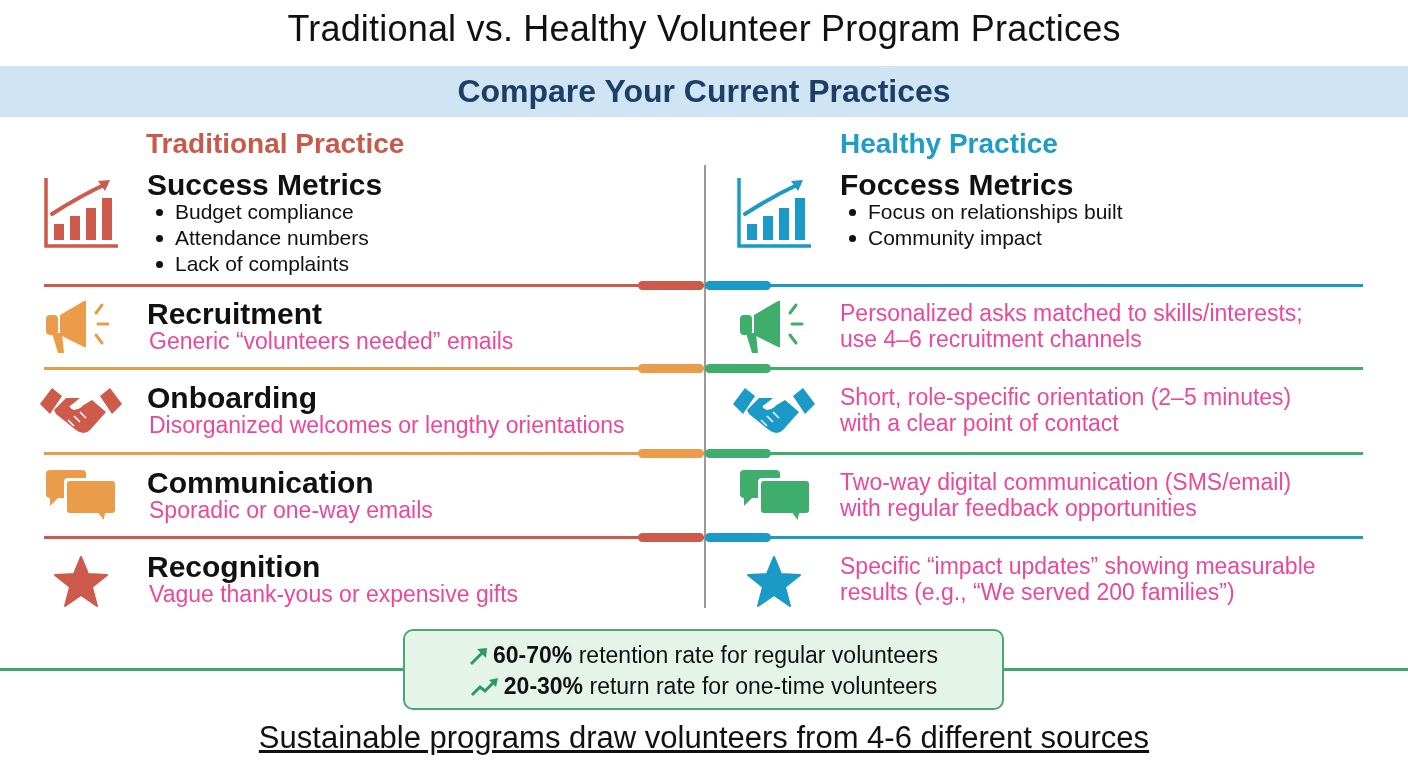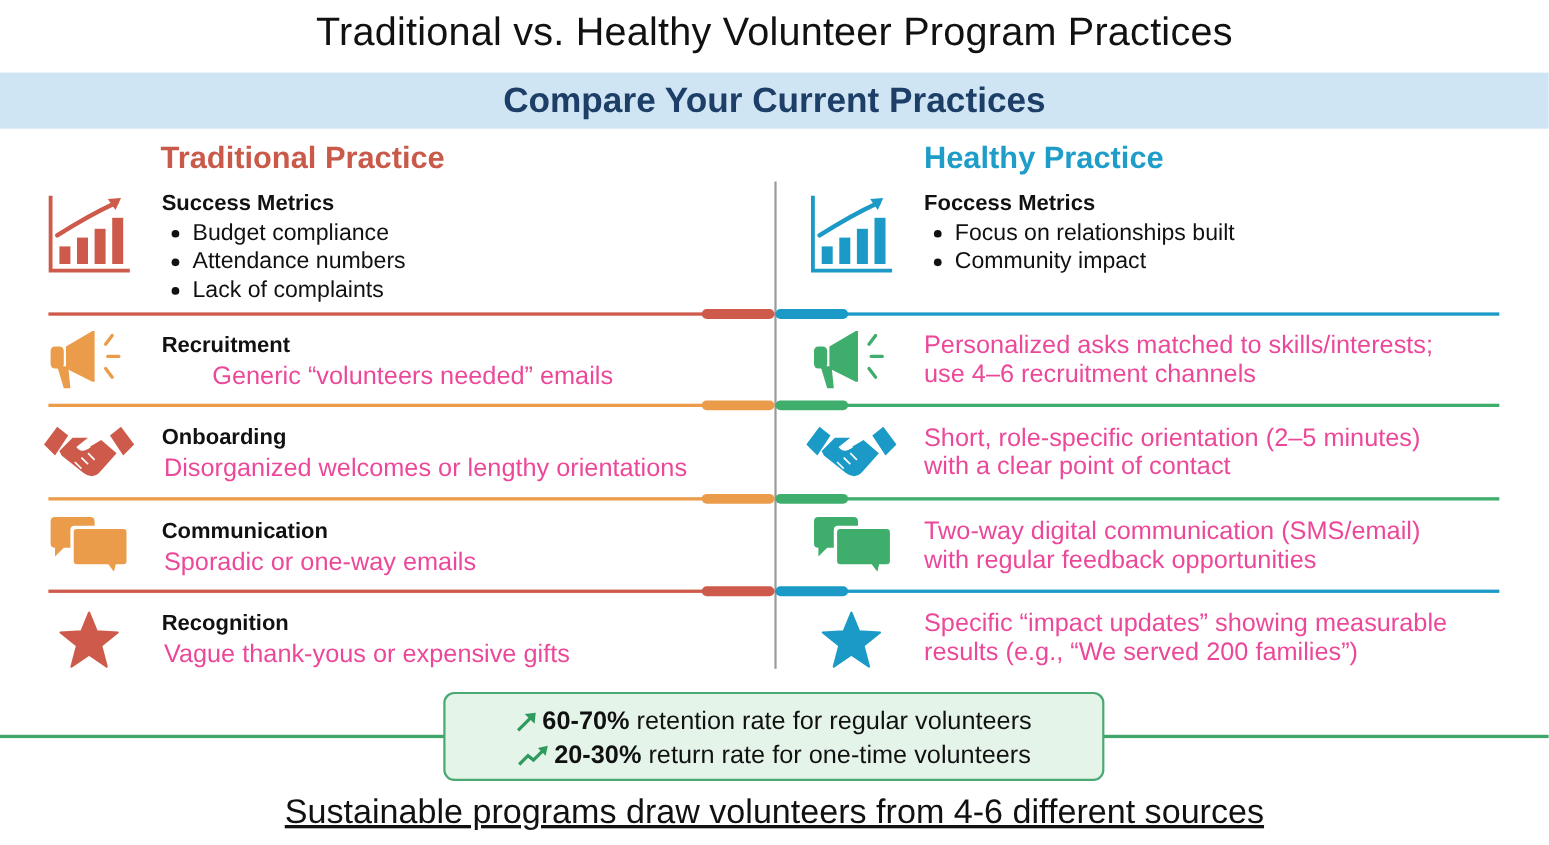--- a/index.html
+++ b/index.html
@@ -14,21 +14,21 @@
   .col-head.trad { left: 146px; color: #c95a4a; }
   .col-head.healthy { left: 840px; color: #1e9dc9; text-align: center; }
 
   .vdivider { position: absolute; left: 704px; top: 165px; width: 2px; height: 443px; background: #9a9a9a; }
 
   .row-line { position: absolute; height: 3px; }
   .row-line .pill { position: absolute; top: -3px; height: 9px; width: 66px; border-radius: 5px; }
 
   .icon { position: absolute; }
   .text-block { position: absolute; }
-  .row-title { font-size: 20px; font-weight: 700; color: #111; line-height: 28px; }
+  .row-title { font-size: 30px; font-weight: 700; color: #111; line-height: 28px; }
   .row-desc { font-size: 23px; color: #ec4899; line-height: 26px; }
   .bullets { list-style: none; }
   .bullets li { font-size: 21px; line-height: 26px; padding-left: 28px; position: relative; }
   .bullets li::before { content: ""; position: absolute; left: 9px; top: 10px; width: 7px; height: 7px; border-radius: 50%; background: #111; }
 
   .green-line { position: absolute; left: 0; top: 668px; width: 1408px; height: 3px; background: #3fa56a; }
   .stats-box { position: absolute; left: 403px; top: 629px; width: 601px; height: 81px; background: #e4f4e9; border: 2px solid #4aa872; border-radius: 10px; text-align: center; padding-top: 9px; }
   .stat { font-size: 23px; line-height: 31px; color: #111; }
   .stat b { font-weight: 700; }
   .stat svg { vertical-align: -3px; margin-right: 4px; }
@@ -99,21 +99,21 @@
     <rect x="2" y="16" width="12" height="20" rx="4" fill="#eb9c4a"></rect>
     <polygon points="16,16 40,2 42,2 42,48 40,48 16,36" fill="#eb9c4a"></polygon>
     <path d="M8 34 L14 54 H20 L18 34 Z" fill="#eb9c4a"></path>
     <line x1="52" y1="14" x2="58" y2="6" stroke="#eb9c4a" stroke-width="3" stroke-linecap="round"></line>
     <line x1="54" y1="25" x2="64" y2="25" stroke="#eb9c4a" stroke-width="3" stroke-linecap="round"></line>
     <line x1="52" y1="36" x2="58" y2="44" stroke="#eb9c4a" stroke-width="3" stroke-linecap="round"></line>
   </svg>
 </div>
 <div class="text-block" style="left:147px;top:300px;">
   <div class="row-title">Recruitment</div>
-  <div class="row-desc" style="padding-left:2px;margin-left:44px;">Generic “volunteers needed” emails</div>
+  <div class="row-desc" style="padding-left:2px;">Generic “volunteers needed” emails</div>
 </div>
 <div class="icon" style="left:738px;top:299px;">
   <svg width="74" height="56" viewBox="0 0 74 56">
     <rect x="2" y="16" width="12" height="20" rx="4" fill="#3fae6c"></rect>
     <polygon points="16,16 40,2 42,2 42,48 40,48 16,36" fill="#3fae6c"></polygon>
     <path d="M8 34 L14 54 H20 L18 34 Z" fill="#3fae6c"></path>
     <line x1="52" y1="14" x2="58" y2="6" stroke="#3fae6c" stroke-width="3" stroke-linecap="round"></line>
     <line x1="54" y1="25" x2="64" y2="25" stroke="#3fae6c" stroke-width="3" stroke-linecap="round"></line>
     <line x1="52" y1="36" x2="58" y2="44" stroke="#3fae6c" stroke-width="3" stroke-linecap="round"></line>
   </svg>

